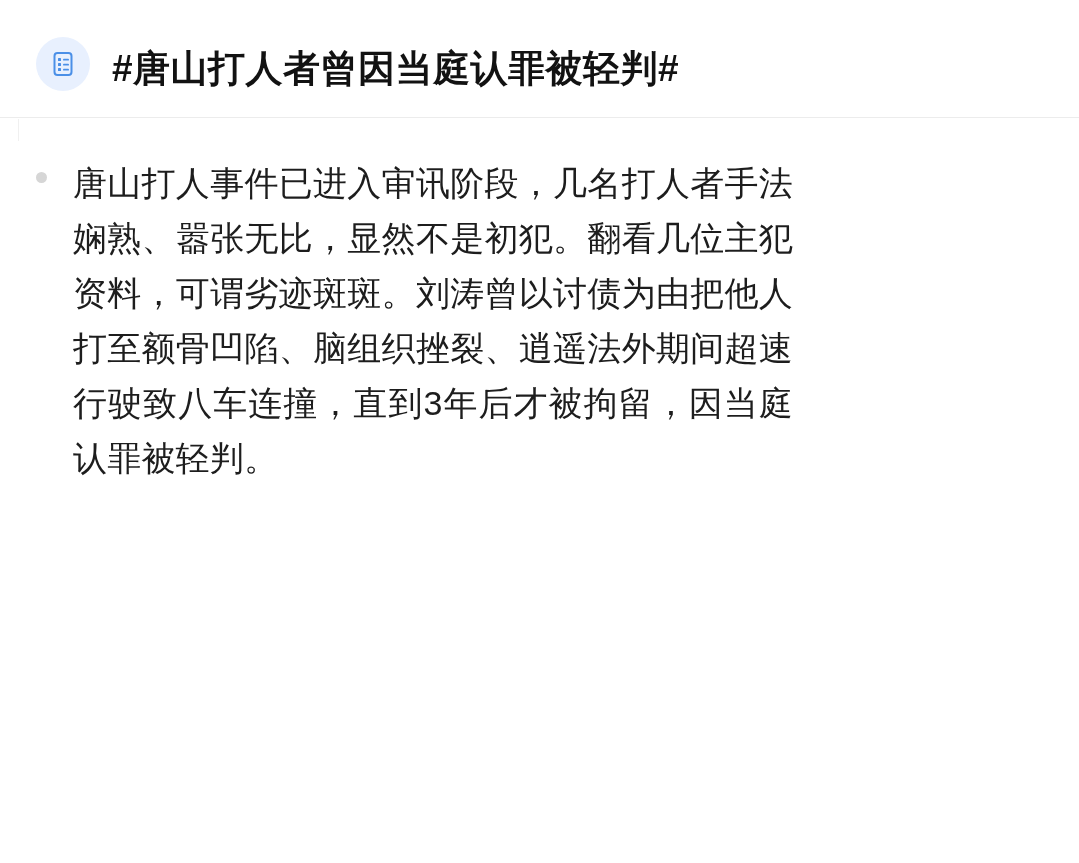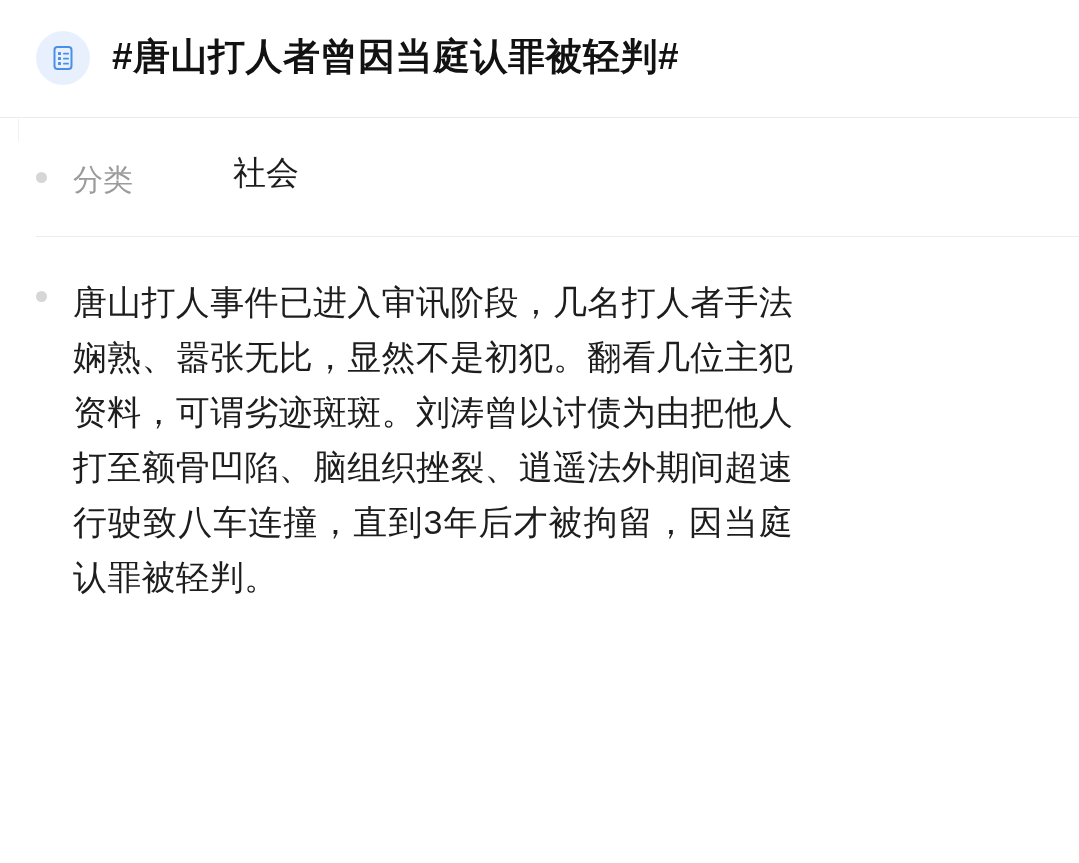--- a/index.html
+++ b/index.html
@@ -18,21 +18,21 @@
   .page {
     position: relative;
     width: 1079px;
     height: 863px;
     box-sizing: border-box;
   }
 
   
   .header {
     display: flex;
-    align-items: center;
+    align-items: flex-end;
     padding: 24px 22px 26px 36px;
     box-sizing: border-box;
     border-bottom: 1px solid #ececec;
     height: 118px;
   }
 
   .header-icon {
     width: 54px;
     height: 54px;
     border-radius: 50%;
@@ -133,25 +133,20 @@
         <rect x="15" y="19.8" width="6" height="1.8" rx="0.9" fill="#4a8fe7"></rect>
       </svg>
     </div>
     <div class="header-title">#唐山打人者曾因当庭认罪被轻判#</div>
   </div>
 
   <div class="edge-line"></div>
 
   <div class="rows">
 
-    <div class="row">
-      <div class="bullet"></div>
-      <div class="row-label">分类</div>
-      <div class="row-value">社会</div>
-    </div>
 
     <div class="row last">
       <div class="bullet"></div>
       <div class="row-value body">唐山打人事件已进入审讯阶段，几名打人者手法娴熟、嚣张无比，显然不是初犯。翻看几位主犯资料，可谓劣迹斑斑。刘涛曾以讨债为由把他人打至额骨凹陷、脑组织挫裂、逍遥法外期间超速行驶致八车连撞，直到3年后才被拘留，因当庭认罪被轻判。</div>
     </div>
 
   </div>
 </div>
 
 </body></html>

